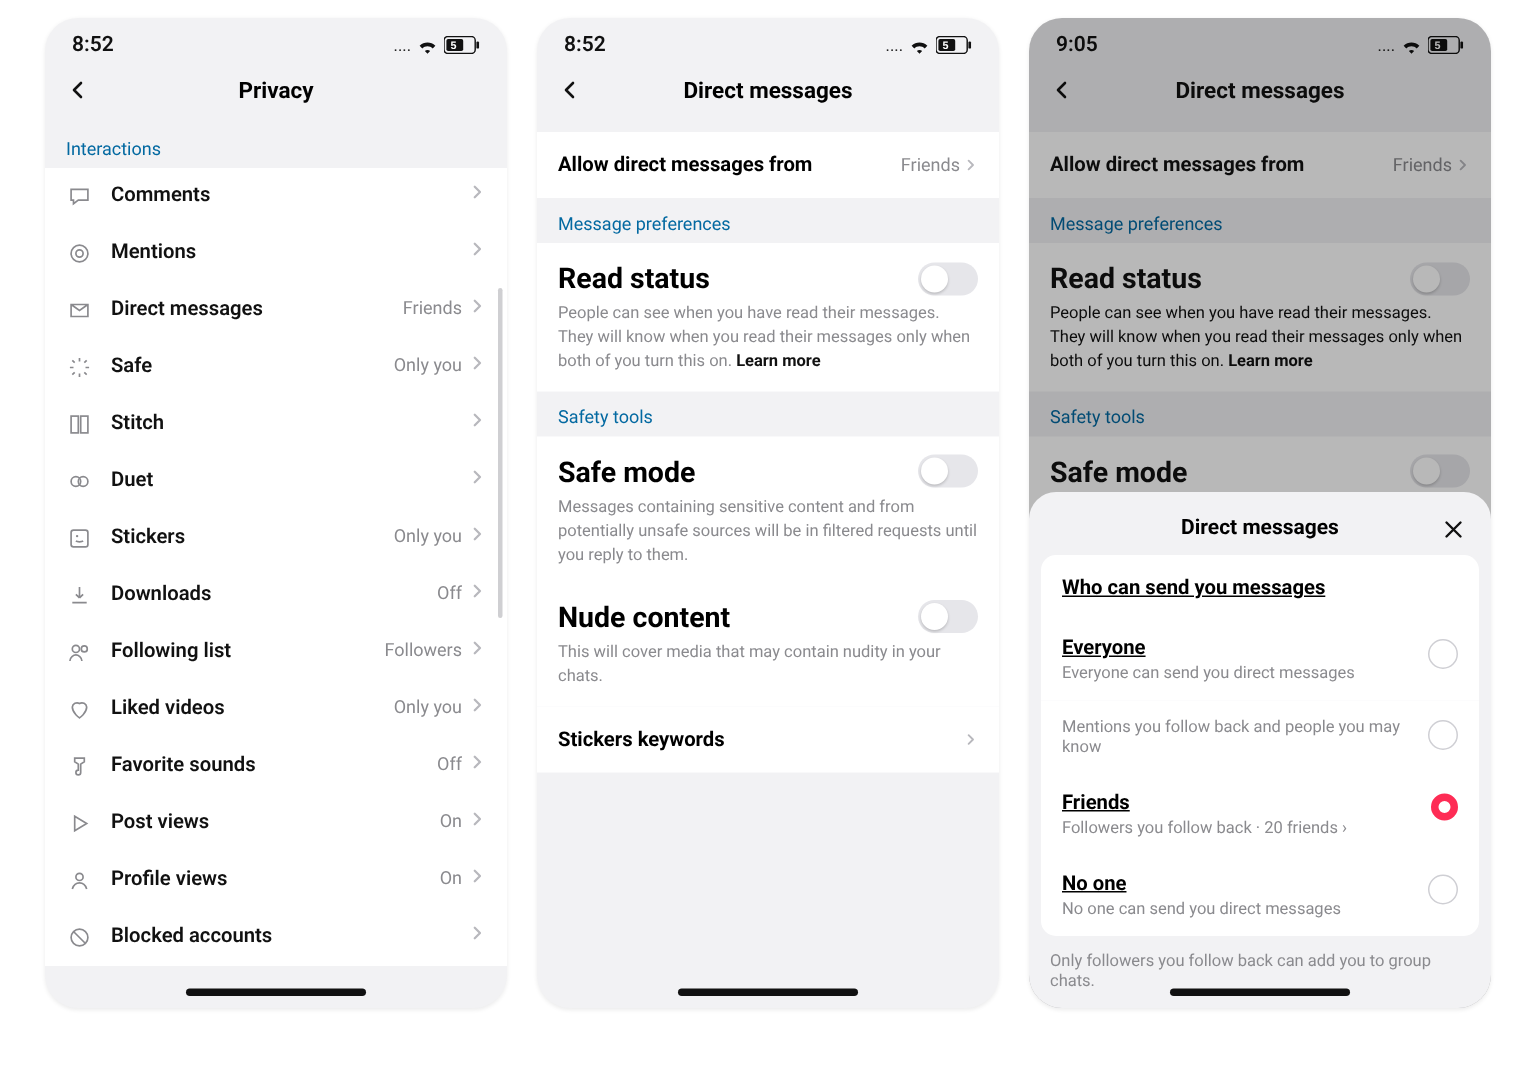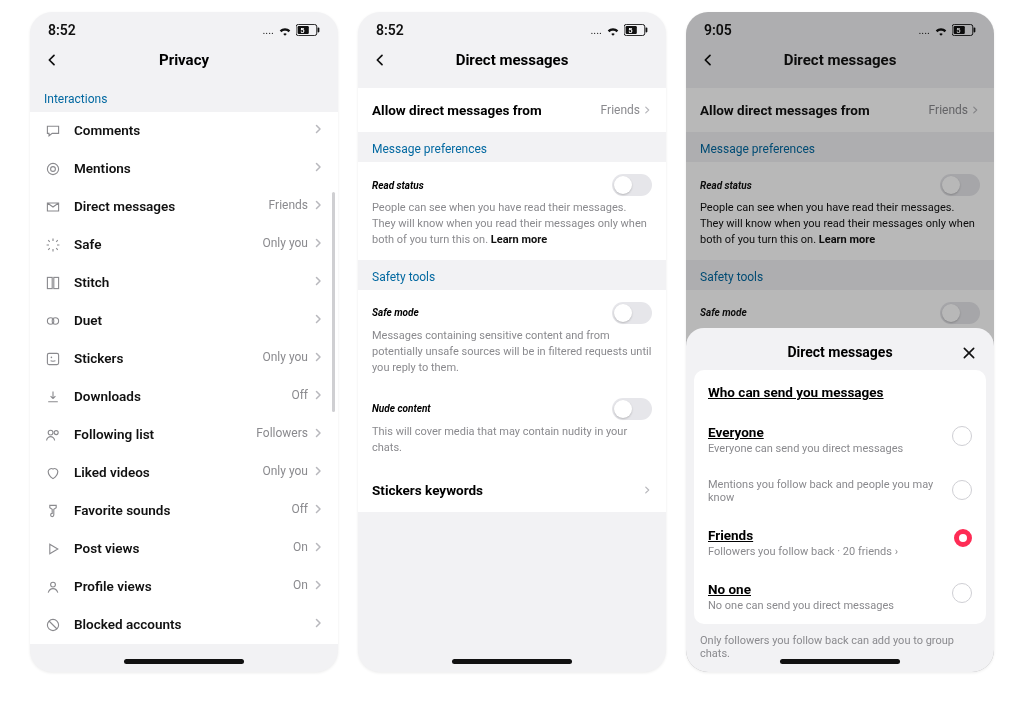--- a/index.html
+++ b/index.html
@@ -22,21 +22,21 @@
   .row .value{font-size:12px;color:#8a8a8e;margin-right:4px;}
   .row .chev{color:#b8b8bd;}
   .row .chev svg{width:12px;height:12px;}
   .scrollbar{position:absolute;right:3px;top:180px;width:3px;height:220px;background:#cfcfd2;border-radius:2px;}
   .homebar{position:absolute;bottom:8px;left:50%;transform:translateX(-50%);width:120px;height:5px;background:#111;border-radius:3px;}
   
   .dm-row{display:flex;align-items:center;justify-content:space-between;padding:14px 14px;background:#fff;}
   .dm-row .t{font-weight:700;font-size:13.5px;}
   .dm-row .v{font-size:12px;color:#8a8a8e;display:flex;align-items:center;gap:2px;}
   .block{background:#fff;padding:12px 14px;}
-  .block .bt{font-weight:700;font-size:10px;margin-bottom:4px;display:flex;align-items:center;justify-content:space-between;font-style:italic;}
+  .block .bt{font-weight:700;font-size:19px;margin-bottom:4px;display:flex;align-items:center;justify-content:space-between;}
   .desc{font-size:11px;color:#8a8a8e;line-height:1.45;}
   .desc b{color:#111;font-weight:700;}
   .toggle{width:40px;height:22px;border-radius:11px;background:#e6e6ea;position:relative;}
   .toggle::after{content:"";position:absolute;top:2px;left:2px;width:18px;height:18px;border-radius:50%;background:#fff;box-shadow:0 1px 2px rgba(0,0,0,.2);}
   
   .dim{position:absolute;inset:0;background:rgba(0,0,0,.28);}
   .sheet{position:absolute;left:0;right:0;bottom:0;background:#f2f2f4;border-top-left-radius:18px;border-top-right-radius:18px;padding:12px 0 10px;}
   .sheet-head{display:flex;align-items:center;justify-content:center;position:relative;padding:4px 14px 10px;}
   .sheet-head .st{font-weight:700;font-size:14px;}
   .sheet-head .x{position:absolute;right:14px;top:2px;width:22px;height:22px;display:flex;align-items:center;justify-content:center;color:#111;}

